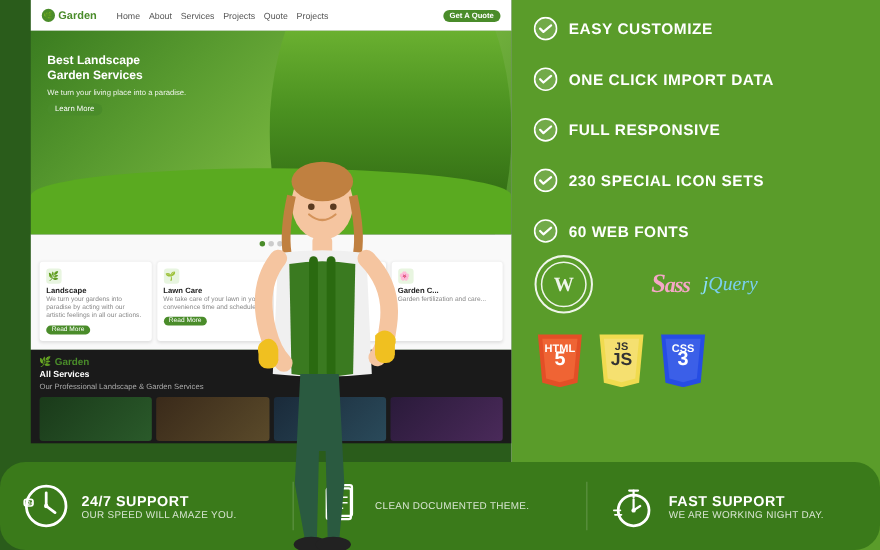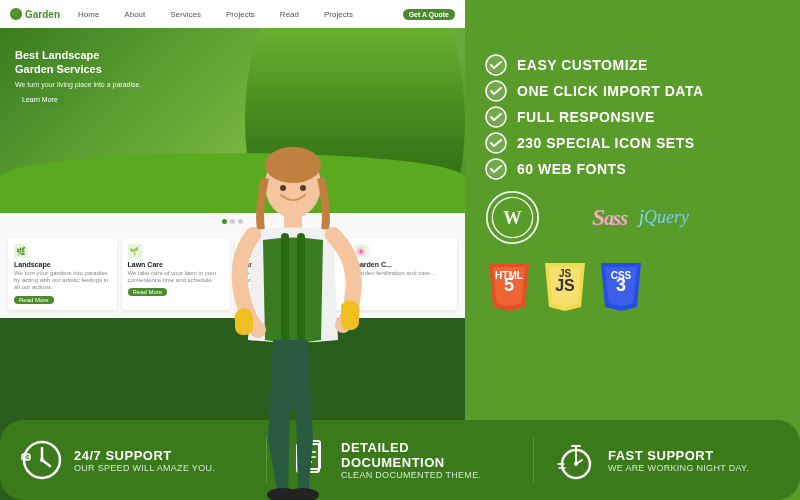--- a/index.html
+++ b/index.html
@@ -17,20 +17,21 @@
       height: 500px;
     }
 
     
     .left-panel {
       width: 465px;
       height: 500px;
       position: relative;
       overflow: hidden;
       background: #2a5c1b;
+      padding-left: 28px;
     }
 
     .screenshot-mock {
       width: 100%;
       height: 100%;
       position: relative;
     }
 
     
     .mock-nav {
@@ -60,21 +61,21 @@
       border-radius: 50%;
       display: flex;
       align-items: center;
       justify-content: center;
       color: #fff;
       font-size: 7px;
     }
 
     .mock-nav-links {
       display: flex;
-      gap: 25px;
+      gap: 8px;
       font-size: 8px;
       color: #555;
       margin-left: 10px;
     }
 
     .mock-nav-btn {
       margin-left: auto;
       background: #4a8c2a;
       color: #fff;
       padding: 2px 6px;
@@ -285,23 +286,22 @@
       background: #5a9c2a;
       padding: 15px 20px 10px 20px;
       display: flex;
       flex-direction: column;
       gap: 0;
     }
 
     .feature-list {
       display: flex;
       flex-direction: column;
-      gap: 4px;
+      gap: 24px;
       margin-bottom: 10px;
-      margin-top: 39px;
     }
 
     .feature-item {
       display: flex;
       align-items: center;
       gap: 10px;
     }
 
     .check-icon {
       width: 22px;
@@ -398,21 +398,21 @@
       <div class="mock-nav">
         <div class="mock-logo">
           <div class="mock-logo-icon">🌿</div>
           <span>Garden</span>
         </div>
         <div class="mock-nav-links">
           <span>Home</span>
           <span>About</span>
           <span>Services</span>
           <span>Projects</span>
-          <span>Read</span>
+          <span>Quote</span>
           <span>Projects</span>
         </div>
         <div class="mock-nav-btn">Get A Quote</div>
       </div>
 
       <div class="mock-hero">
         <div class="aerial-pattern"></div>
         <div class="mock-hero-aerial"></div>
         <div class="mock-hero-grass"></div>
         <div class="mock-hero-text">
@@ -446,20 +446,31 @@
           <h4>Landscaping</h4>
           <p>We perform the construction, repair and landscape work.</p>
         </div>
         <div class="mock-card">
           <div class="mock-card-icon">🌸</div>
           <h4>Garden C...</h4>
           <p>Garden fertilization and care...</p>
         </div>
       </div>
 
+      <div class="mock-dark-section">
+        <div style="color:#4a8c2a;font-size:9px;font-weight:bold;margin-bottom:2px;">🌿 Garden</div>
+        <div class="mock-dark-title">All Services</div>
+        <div class="mock-dark-sub">Our Professional Landscape &amp; Garden Services</div>
+        <div class="mock-dark-images">
+          <div class="mock-dark-img"></div>
+          <div class="mock-dark-img"></div>
+          <div class="mock-dark-img"></div>
+          <div class="mock-dark-img"></div>
+        </div>
+      </div>
     </div>
 
     <div class="gardener-overlay">
       <svg class="gardener-svg" viewBox="0 0 200 360" xmlns="http://www.w3.org/2000/svg">
 
         <ellipse cx="100" cy="45" rx="28" ry="33" fill="#f5c5a0"></ellipse>
 
         <ellipse cx="100" cy="25" rx="28" ry="18" fill="#c08040"></ellipse>
         <path d="M72,38 Q65,70 68,90" stroke="#c08040" stroke-width="8" fill="none"></path>
         <path d="M128,38 Q135,70 132,90" stroke="#c08040" stroke-width="8" fill="none"></path>
@@ -606,21 +617,20 @@
 
   <div class="bottom-item">
     <svg class="bottom-icon" viewBox="0 0 44 44" xmlns="http://www.w3.org/2000/svg">
       <rect x="10" y="6" width="22" height="28" rx="2" fill="none" stroke="white" stroke-width="2"></rect>
       <rect x="13" y="3" width="20" height="28" rx="2" fill="none" stroke="white" stroke-width="2"></rect>
       <line x1="16" y1="14" x2="29" y2="14" stroke="white" stroke-width="1.5"></line>
       <line x1="16" y1="19" x2="29" y2="19" stroke="white" stroke-width="1.5"></line>
       <line x1="16" y1="24" x2="25" y2="24" stroke="white" stroke-width="1.5"></line>
     </svg>
     <div class="bottom-text">
-      <h3>DETAILED DOCUMENTION</h3>
       <p>CLEAN DOCUMENTED THEME.</p>
     </div>
   </div>
 
   <div class="bottom-item">
     <svg class="bottom-icon" viewBox="0 0 44 44" xmlns="http://www.w3.org/2000/svg">
       <circle cx="22" cy="26" r="14" stroke="white" stroke-width="2.5" fill="none"></circle>
       <line x1="22" y1="8" x2="22" y2="14" stroke="white" stroke-width="2" stroke-linecap="round"></line>
       <line x1="22" y1="16" x2="22" y2="26" stroke="white" stroke-width="2" stroke-linecap="round"></line>
       <line x1="22" y1="26" x2="28" y2="22" stroke="white" stroke-width="2" stroke-linecap="round"></line>

